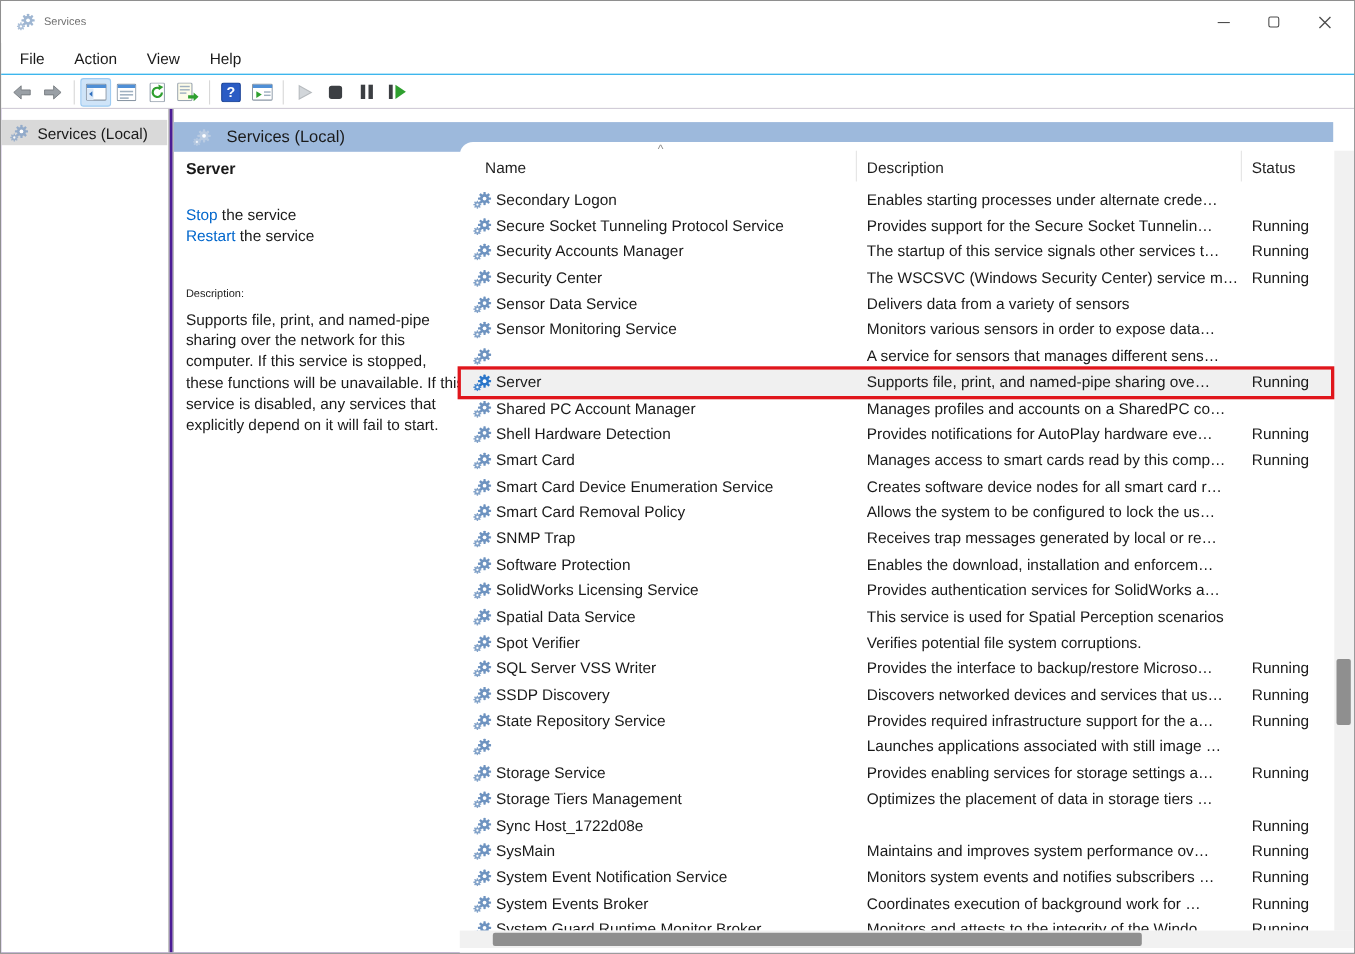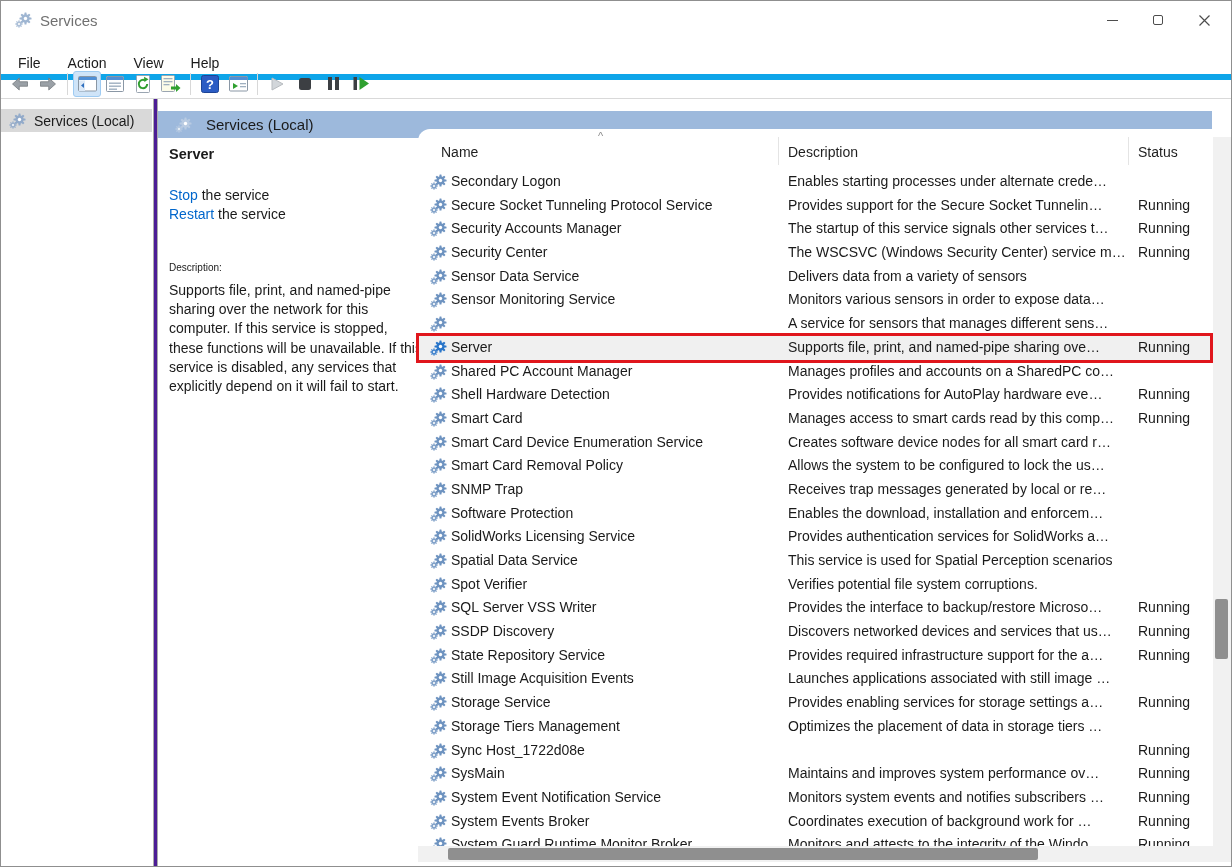--- a/index.html
+++ b/index.html
@@ -5,27 +5,27 @@
   * { box-sizing: border-box; margin: 0; padding: 0; }
   html,body { background:#404040; }
   body { font-family: "Liberation Sans", sans-serif; }
   .window {
     position: relative; width: 1232px; height: 867px;
     background: #ffffff; border: 1px solid #8f8f8f; overflow: hidden;
     color: #1a1a1a;
   }
   
   .titlebar { position:absolute; top:0; left:0; right:0; height:38px; display:flex; align-items:center; background:#fff; }
-  .titlebar .app-title { margin-left:8px; font-size:15px; color:#707070; }
+  .titlebar .app-title { margin-left:8px; font-size:10px; color:#707070; }
   .caption-btns { position:absolute; right:4px; top:0; height:38px; display:flex; }
   .cap-btn { width:46px; height:38px; display:flex; align-items:center; justify-content:center; }
   .glyph-min { width:11px; height:1px; background:#4d4d4d; display:block; }
   .glyph-max { width:10px; height:10px; border:1px solid #4d4d4d; border-radius:2px; display:block; }
   
-  .menubar { position:absolute; top:50px; left:0; right:0; height:29px; display:flex; align-items:center; padding-left:14px; gap:21px; font-size:14px; border-bottom:6px solid #0ea5e9; }
+  .menubar { position:absolute; top:38px; left:0; right:0; height:29px; display:flex; align-items:center; padding-left:14px; gap:21px; font-size:14px; border-bottom:1px solid #0ea5e9; }
   .menu-item { padding:3px 3px; }
   
   .toolbar { position:absolute; top:68px; left:0; right:0; height:30px; display:flex; align-items:center; padding-left:5px; border-bottom:1px solid #d9d9d9; }
   .tb-btn { width:28px; height:26px; display:flex; align-items:center; justify-content:center; border-radius:3px; }
   .tb-btn.active { background:#cfe4f8; border:1px solid #9ecbf2; }
   .tb-sep { width:1px; height:22px; background:#d8d8d8; margin:0 5px; }
   
   .content { position:absolute; top:98px; left:0; right:0; bottom:0; background:#4c1d95; }
   .tree-panel { position:absolute; left:0; top:0; width:153px; bottom:0; background:#fff; border-right:1px solid #ababab; }
   .tree-item { position:absolute; left:0; top:10px; right:1px; height:23px; background:#d9d9d9; display:flex; align-items:center; padding-left:8px; gap:8px; font-size:14px; }
@@ -509,21 +509,20 @@
     <span class="cell cell-status">Running</span>
   </div>
             <div class="srow">
     <span class="row-gear gear">
       <svg class="g-big">
                   <use href="#gear-sym"></use>
                 </svg><svg class="g-small">
                   <use href="#gear-sym"></use>
                 </svg>
     </span>
-    <span class="cell cell-name">Still Image Acquisition Events</span>
     <span class="cell cell-desc">Launches applications associated with still image …</span>
     <span class="cell cell-status"></span>
   </div>
             <div class="srow">
     <span class="row-gear gear">
       <svg class="g-big">
                   <use href="#gear-sym"></use>
                 </svg><svg class="g-small">
                   <use href="#gear-sym"></use>
                 </svg>

